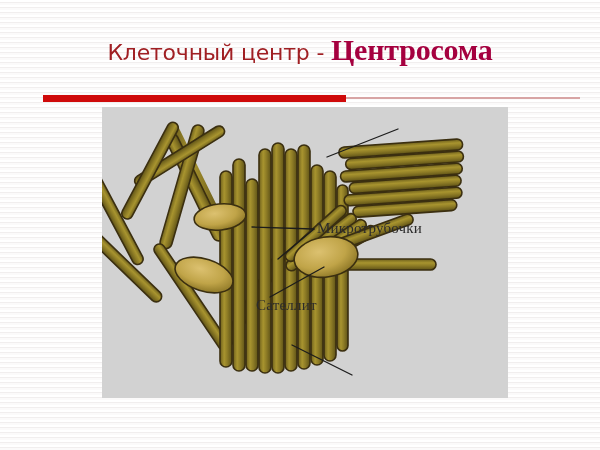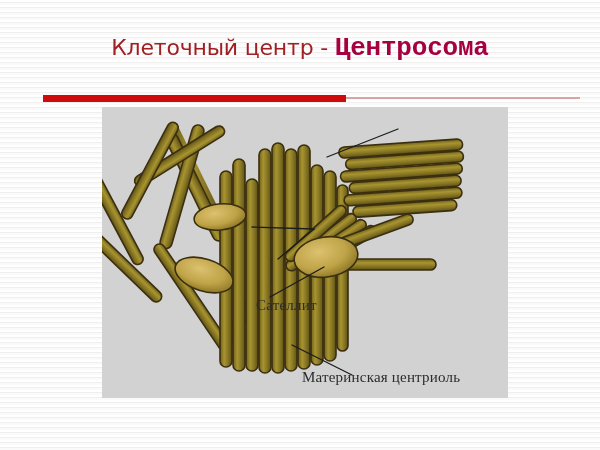--- a/index.html
+++ b/index.html
@@ -42,22 +42,22 @@
     white-space: nowrap;
   }
   .title-normal {
     font-family: "DejaVu Sans", sans-serif;
     font-size: 22px;
     font-weight: 400;
     color: #a01f23;
     letter-spacing: -0.2px;
   }
   .title-bold {
-    font-family: Liberation Mono, monospace;
-    font-size: 26px;
+    font-family: Liberation Serif, serif;
+    font-size: 30px;
     font-weight: 700;
     color: #a5003f;
     letter-spacing: -0.2px;
   }
 
   
   .rule-wrap {
     position: absolute;
     left: 43px;
     top: 95px;
@@ -252,17 +252,17 @@
 
         <line x1="150" y1="120" x2="212" y2="122"></line>
         <line x1="212" y1="122" x2="176" y2="152"></line>
 
         <line x1="222" y1="160" x2="168" y2="190"></line>
 
         <line x1="190" y1="238" x2="250" y2="268"></line>
       </g>
     </svg>
 
+    <div class="fig-label lbl-microtub">Микротрубочки</div>
     <div class="fig-label lbl-satellite">Сателлит</div>
-    <div class="fig-label lbl-mother">Материнская центриоль</div>
   </div>
 
 </div>
 
 </body></html>

